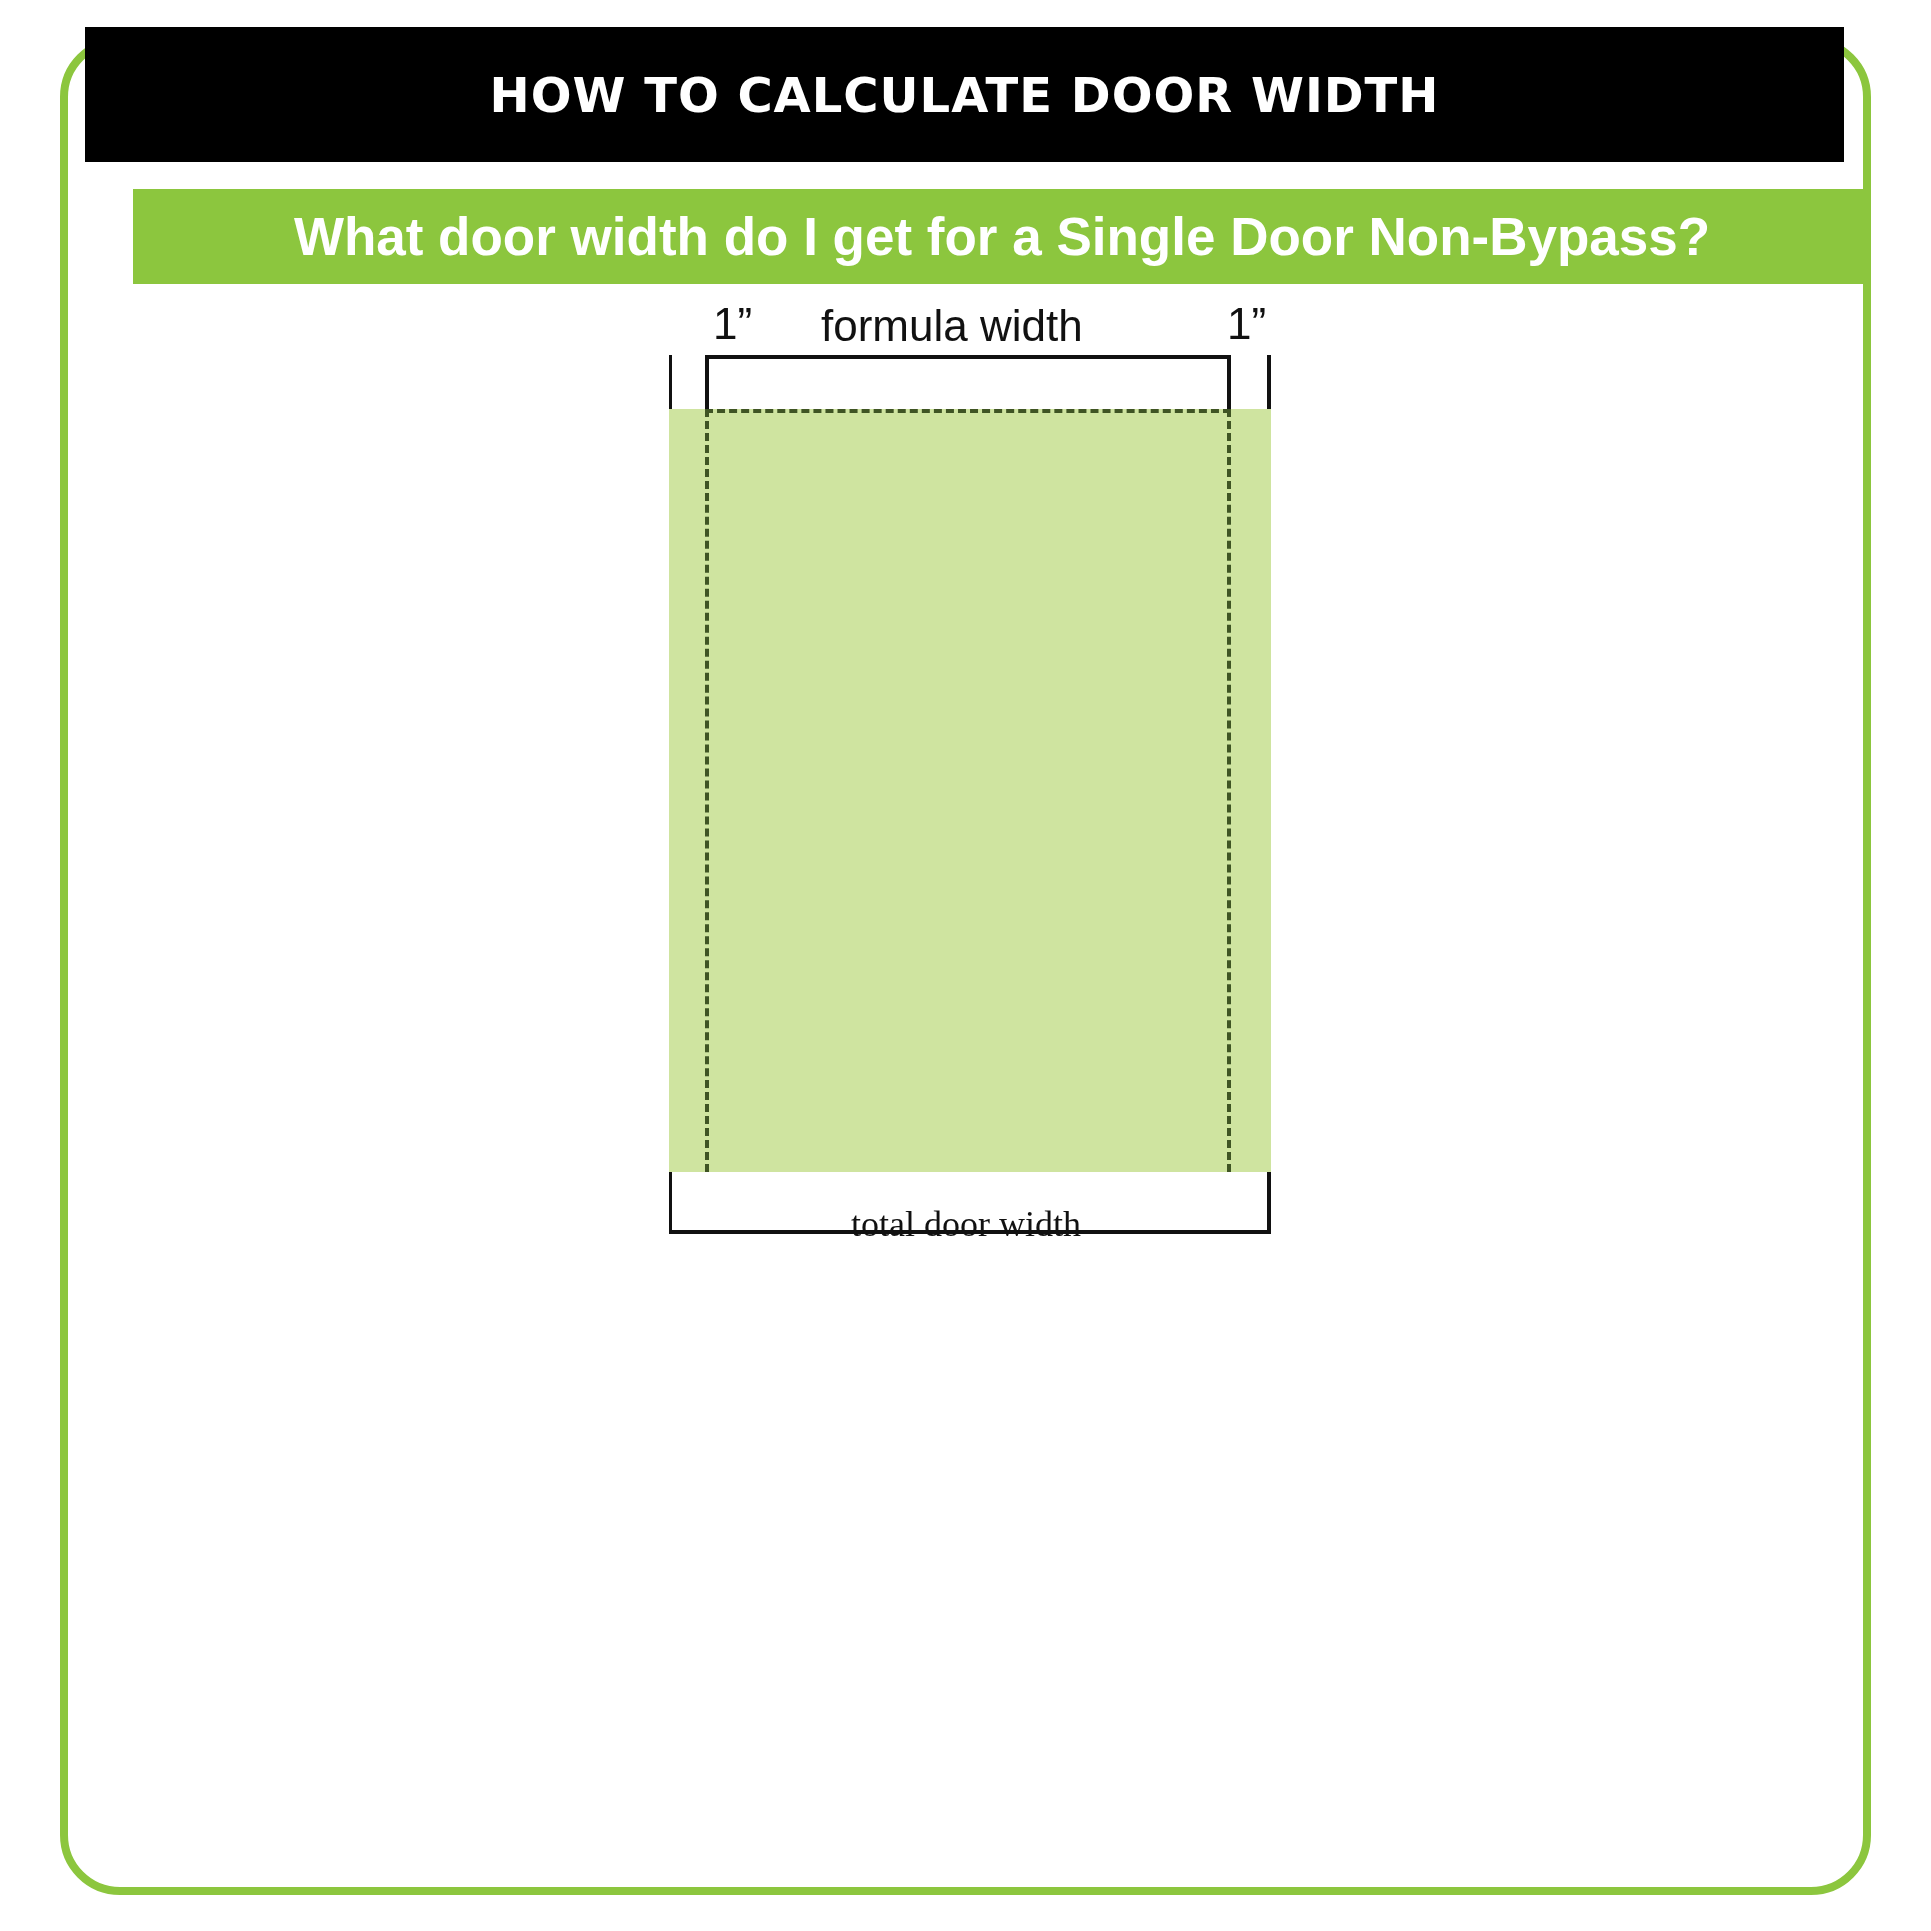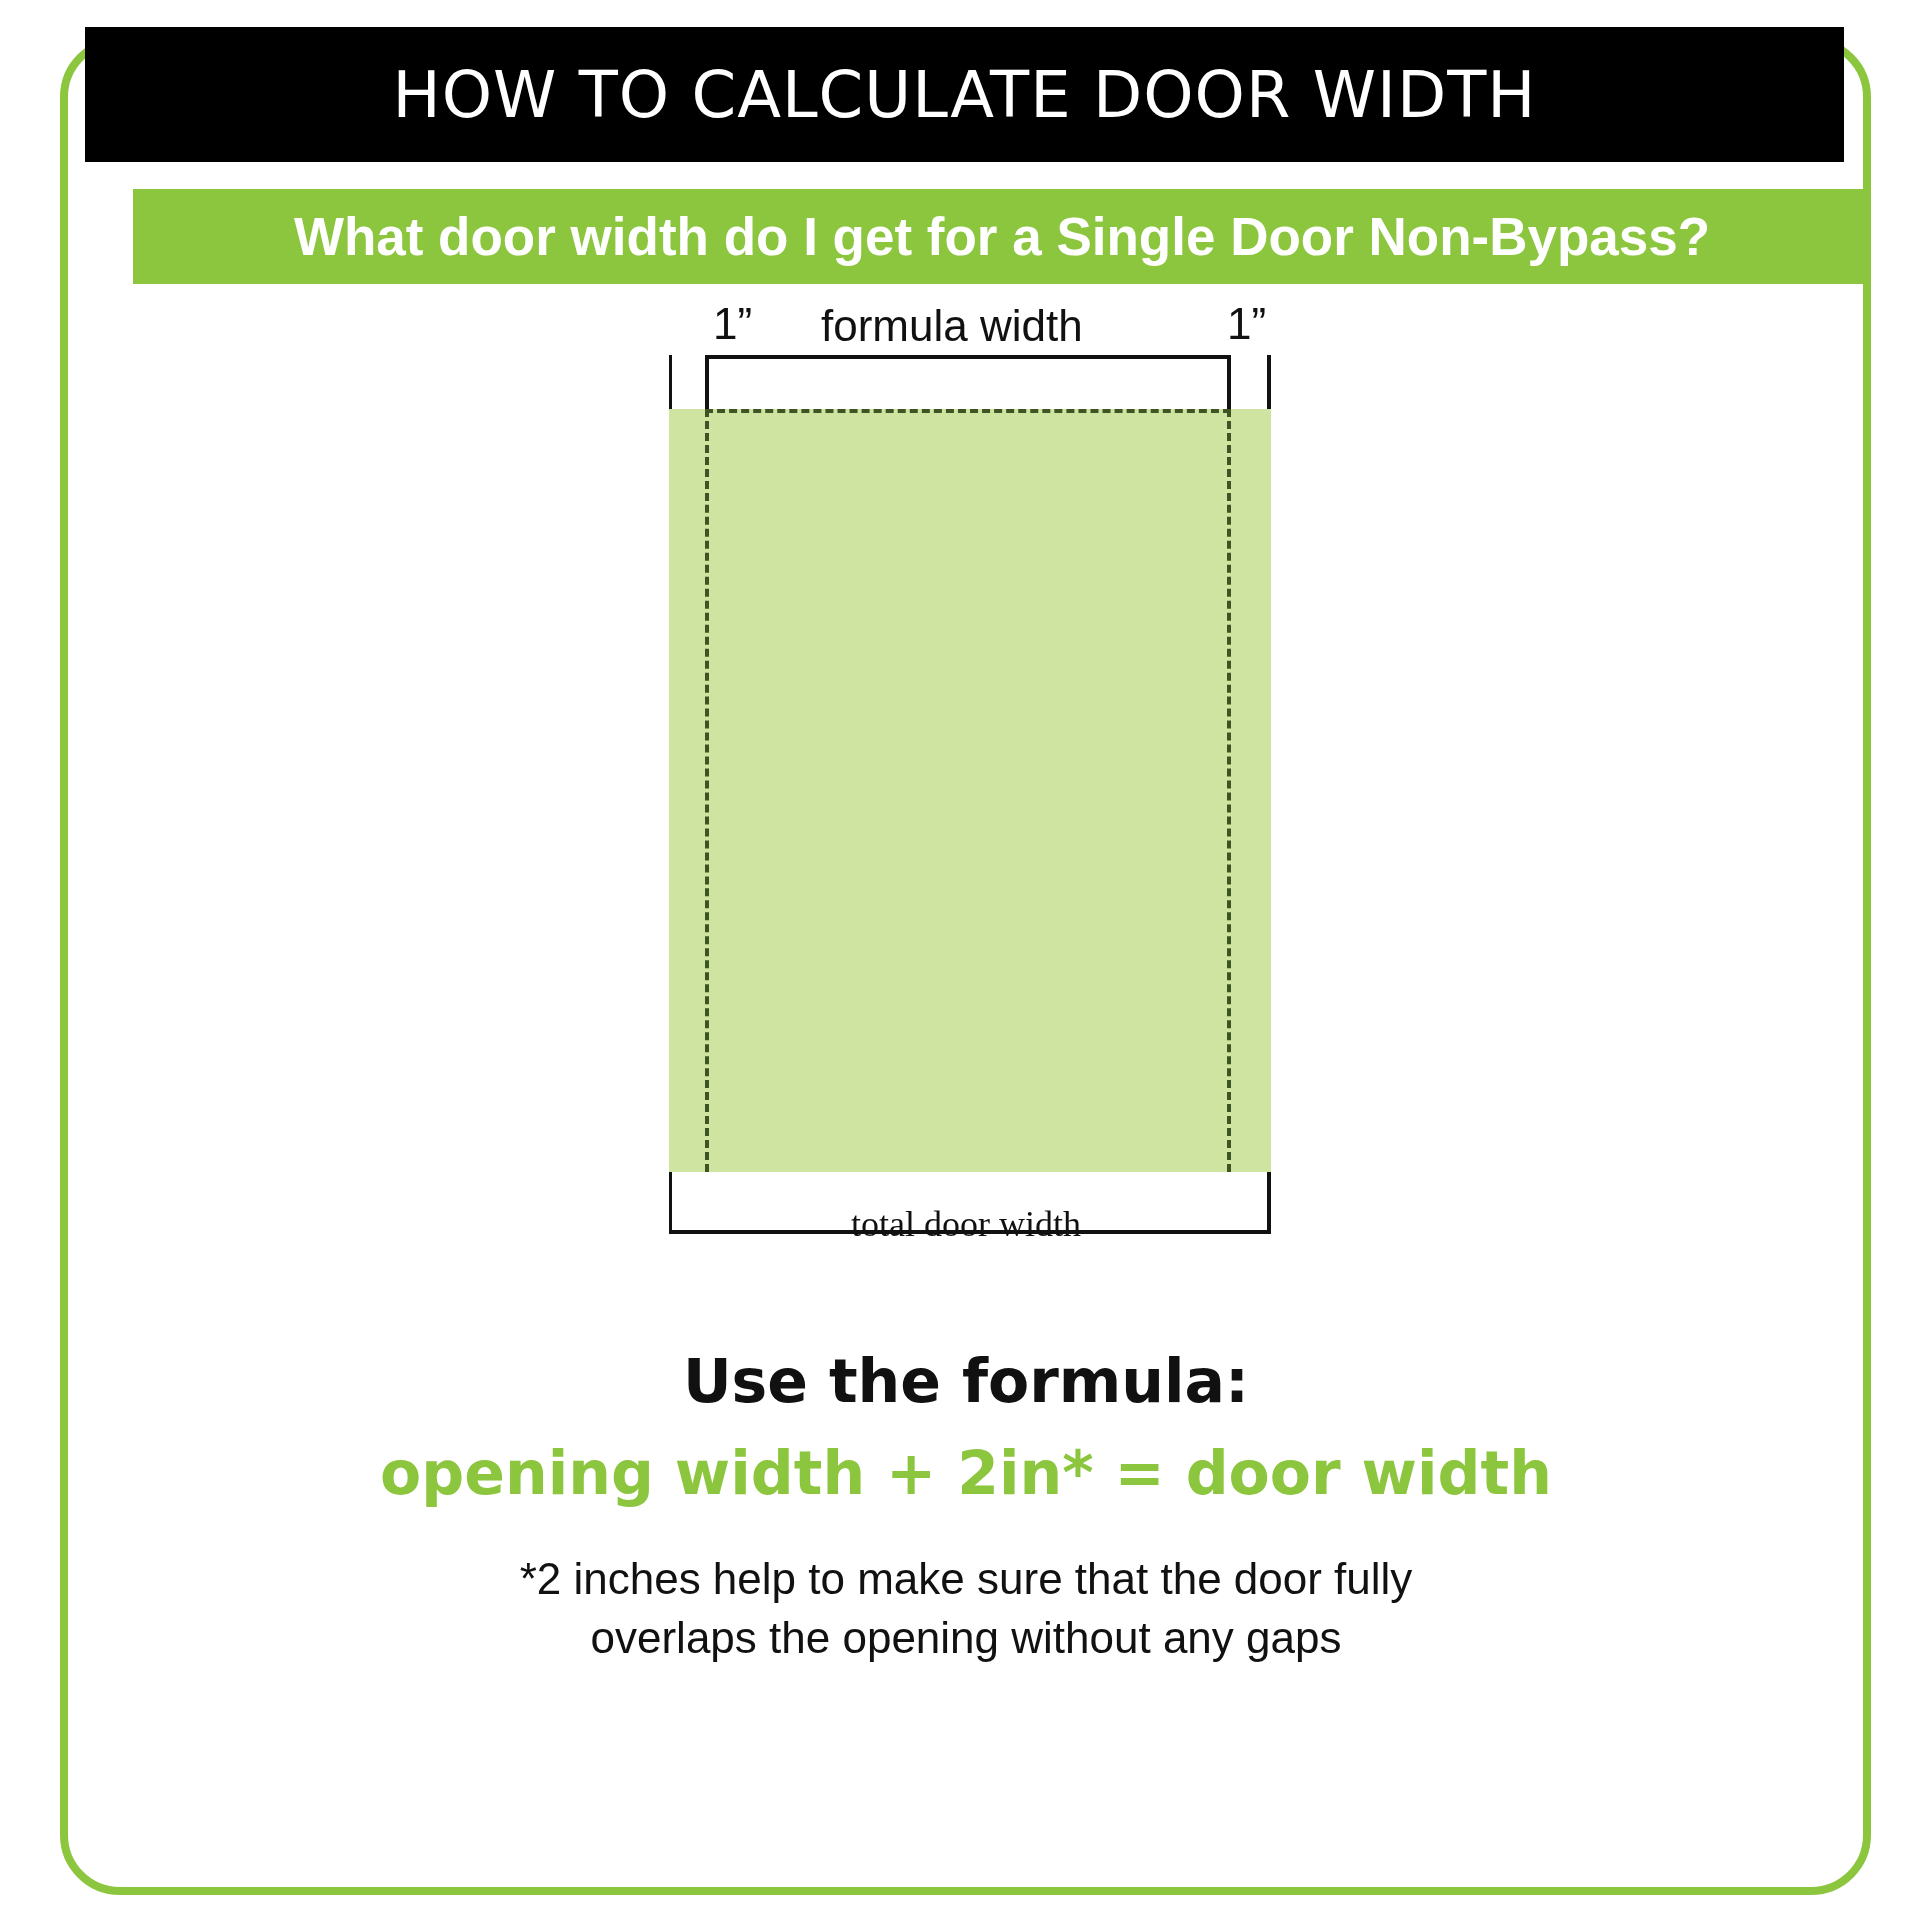--- a/index.html
+++ b/index.html
@@ -44,22 +44,22 @@
     width: 1759px;
     height: 135px;
     background: #000000;
     display: flex;
     align-items: center;
     justify-content: center;
     z-index: 5;
   }
   .header-title {
     color: #ffffff;
-    font-size: 64px;
-    font-weight: normal;
+    font-size: 48px;
+    font-weight: bold;
     letter-spacing: 1px;
     text-align: center;
     line-height: 1;
     font-family: "DejaVu Sans", sans-serif;
   }
 
   
   .sub-bar {
     position: absolute;
     left: 97px;
@@ -266,23 +266,15 @@
 
     <div class="bottom-bracket">
       <div class="hline"></div>
       <div class="tick tick-left"></div>
       <div class="tick tick-right"></div>
     </div>
 
     <div class="label-total">total door width</div>
   </div>
 
-  <div class="formula-block">
-    <div class="formula-heading">Use the formula:</div>
-    <div class="formula-main">opening width + 2in* = door width</div>
-    <div class="formula-note">
-      <div>*2 inches help to make sure that the door fully</div>
-      <div>overlaps the opening without any gaps</div>
-    </div>
-  </div>
 
 </div>
 
 
 </body></html>

